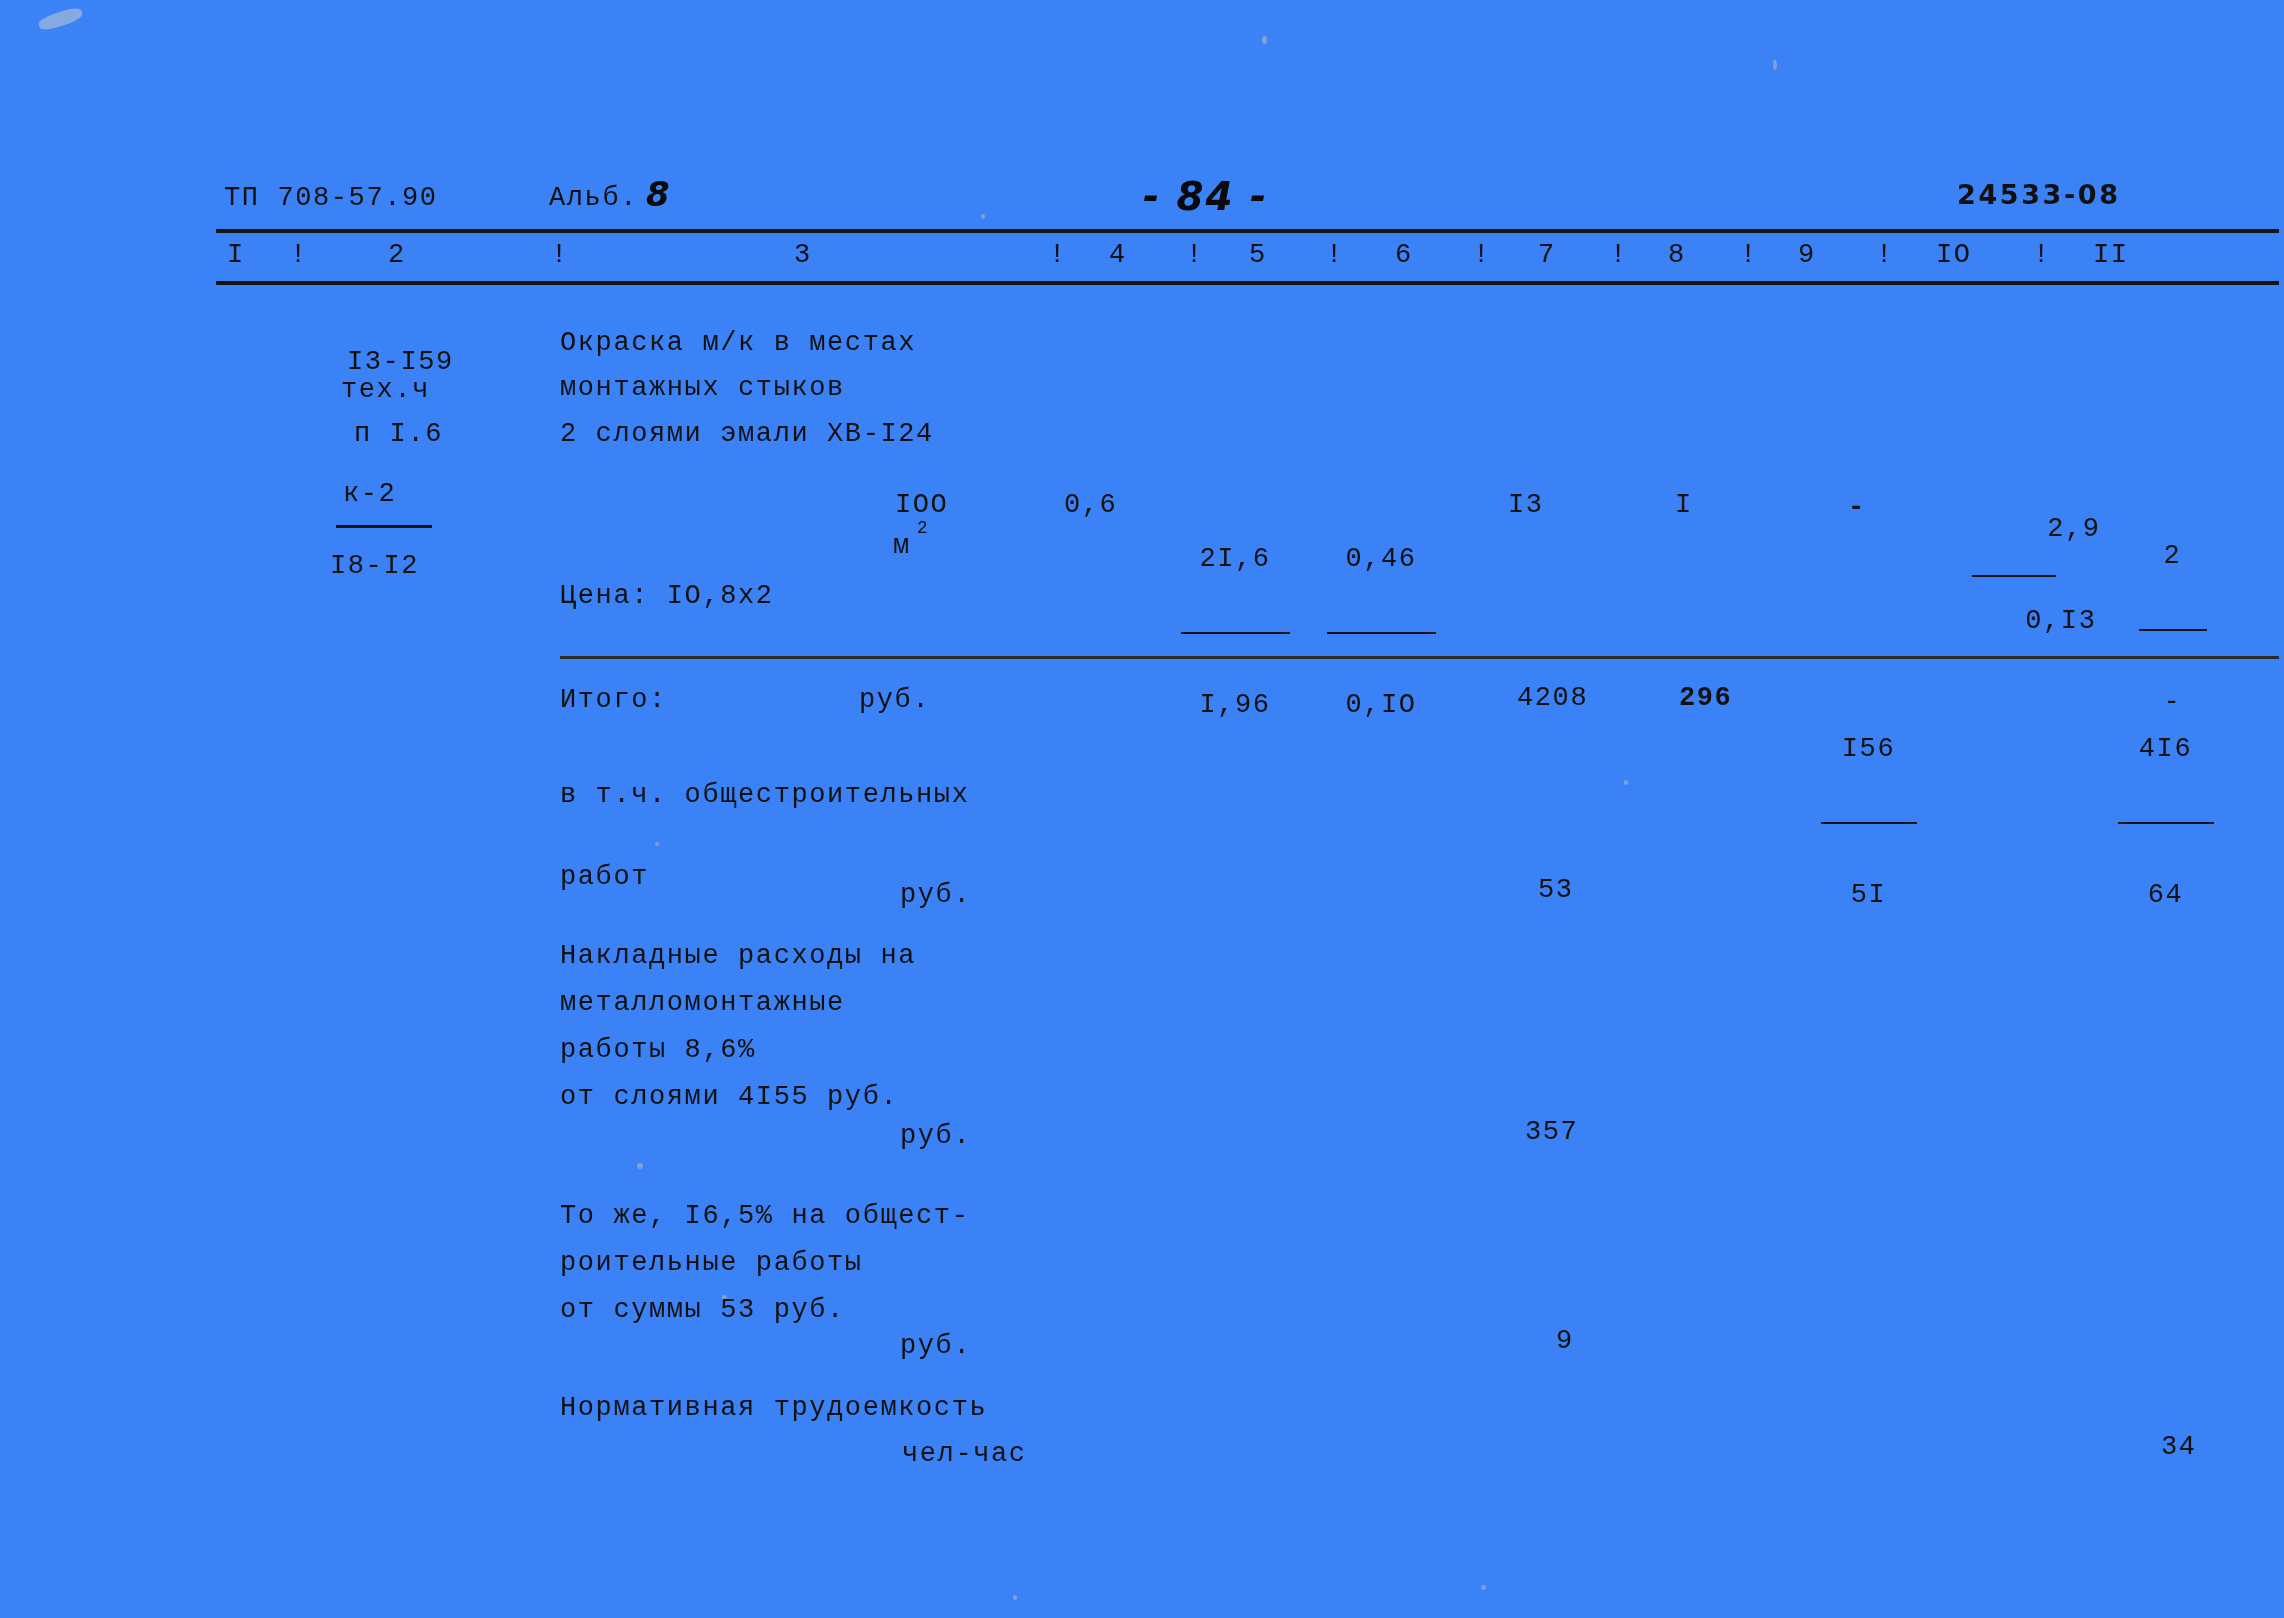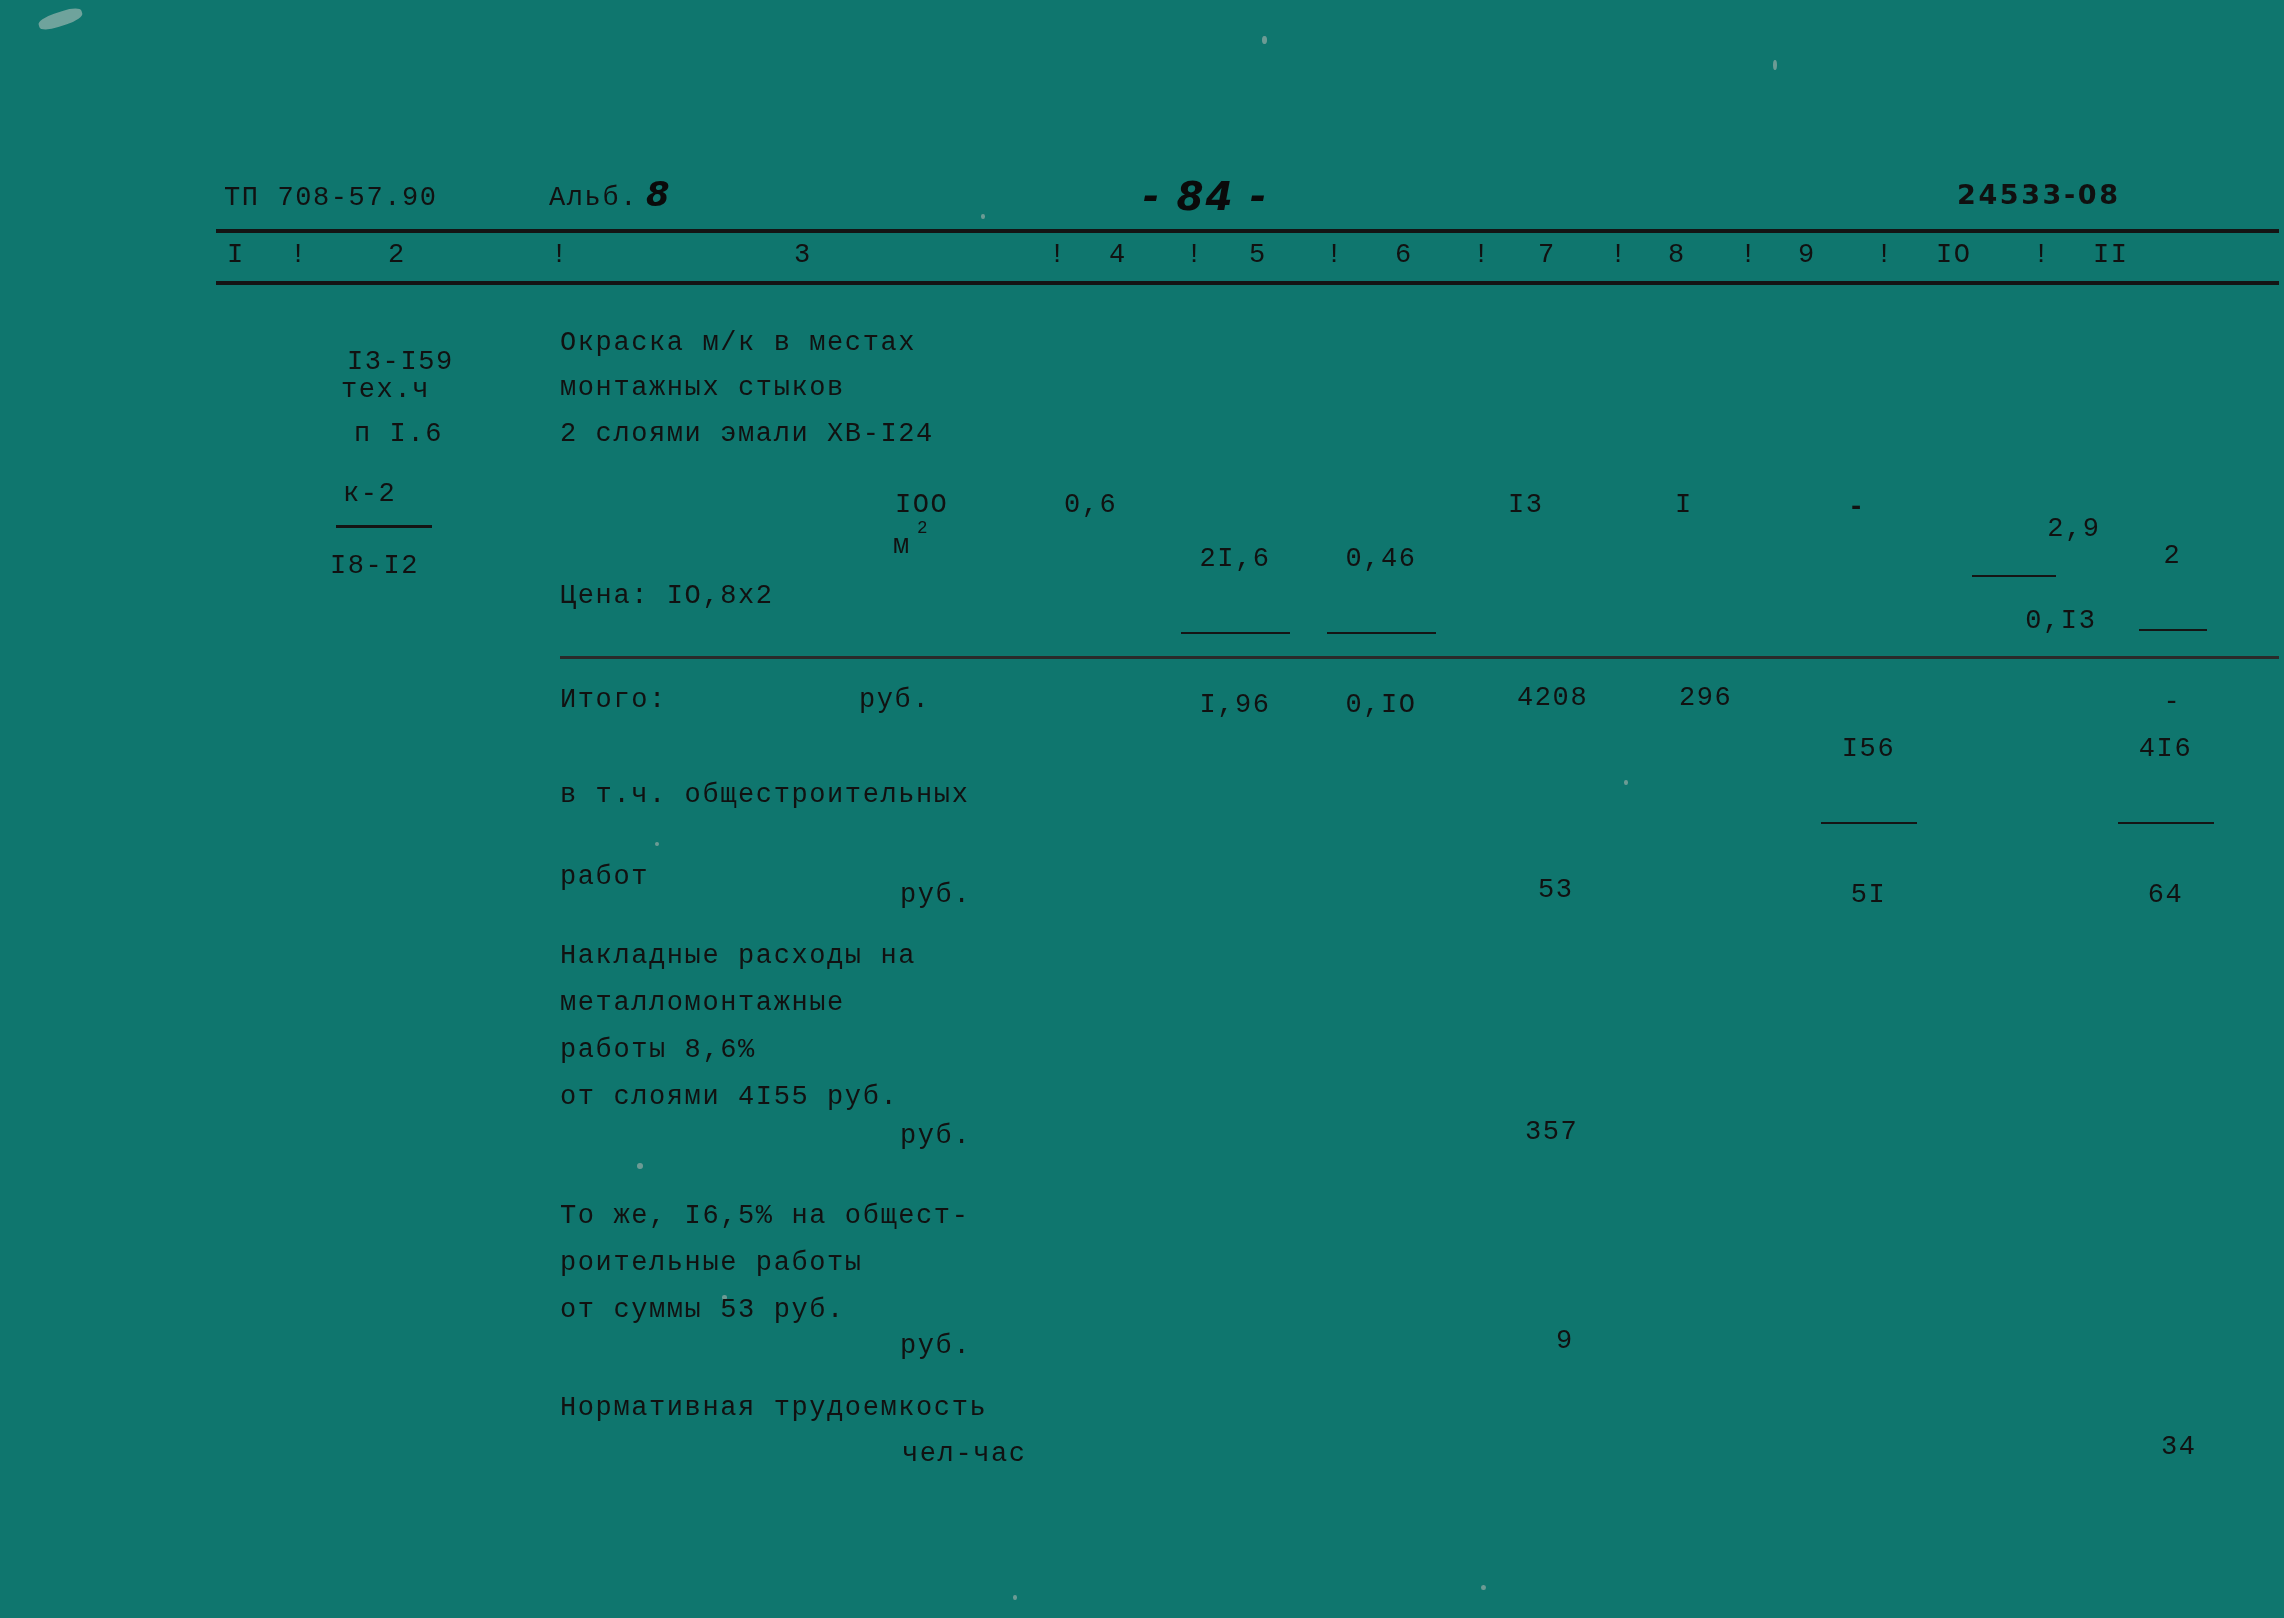--- a/index.html
+++ b/index.html
@@ -4,21 +4,21 @@
 <style>
   html, body {
     margin: 0;
     padding: 0;
     background: #ffffff;
   }
   #page {
     position: relative;
     width: 2284px;
     height: 1619px;
-    background: #0f766e;
+    background: #3b82f6;
     overflow: hidden;
     font-family: "Liberation Mono", "DejaVu Sans Mono", monospace;
     color: #0d0d0d;
   }
   
   .speck {
     position: absolute;
     background: #b9b9b4;
     border-radius: 50%;
     opacity: .55;
@@ -191,21 +191,21 @@
   </div>
 
   <div class="tw" style="left:560px; top:583px;">Цена: IO,8х2</div>
 
   <div class="rule thin" style="left:560px; top:656px; width:1719px; height:2.6px;"></div>
 
   <div class="tw" style="left:560px; top:687px;">Итого:</div>
   <div class="tw" style="left:859px; top:687px;">руб.</div>
 
   <div class="tw" style="left:1517px; top:685px;">4208</div>
-  <div class="tw" style="left:1679px; top:685px;">296</div>
+  <div class="tw" style="left:1679px; top:685px;font-weight:bold;">296</div>
 
   <div class="frac" style="left:1819px; top:682px; width:99px;">
     <span class="num">I56</span>
     <span class="bar" style="width:96px;"></span>
     <span class="den">5I</span>
   </div>
 
   <div class="frac" style="left:2116px; top:682px; width:99px;">
     <span class="num">4I6</span>
     <span class="bar" style="width:96px;"></span>

